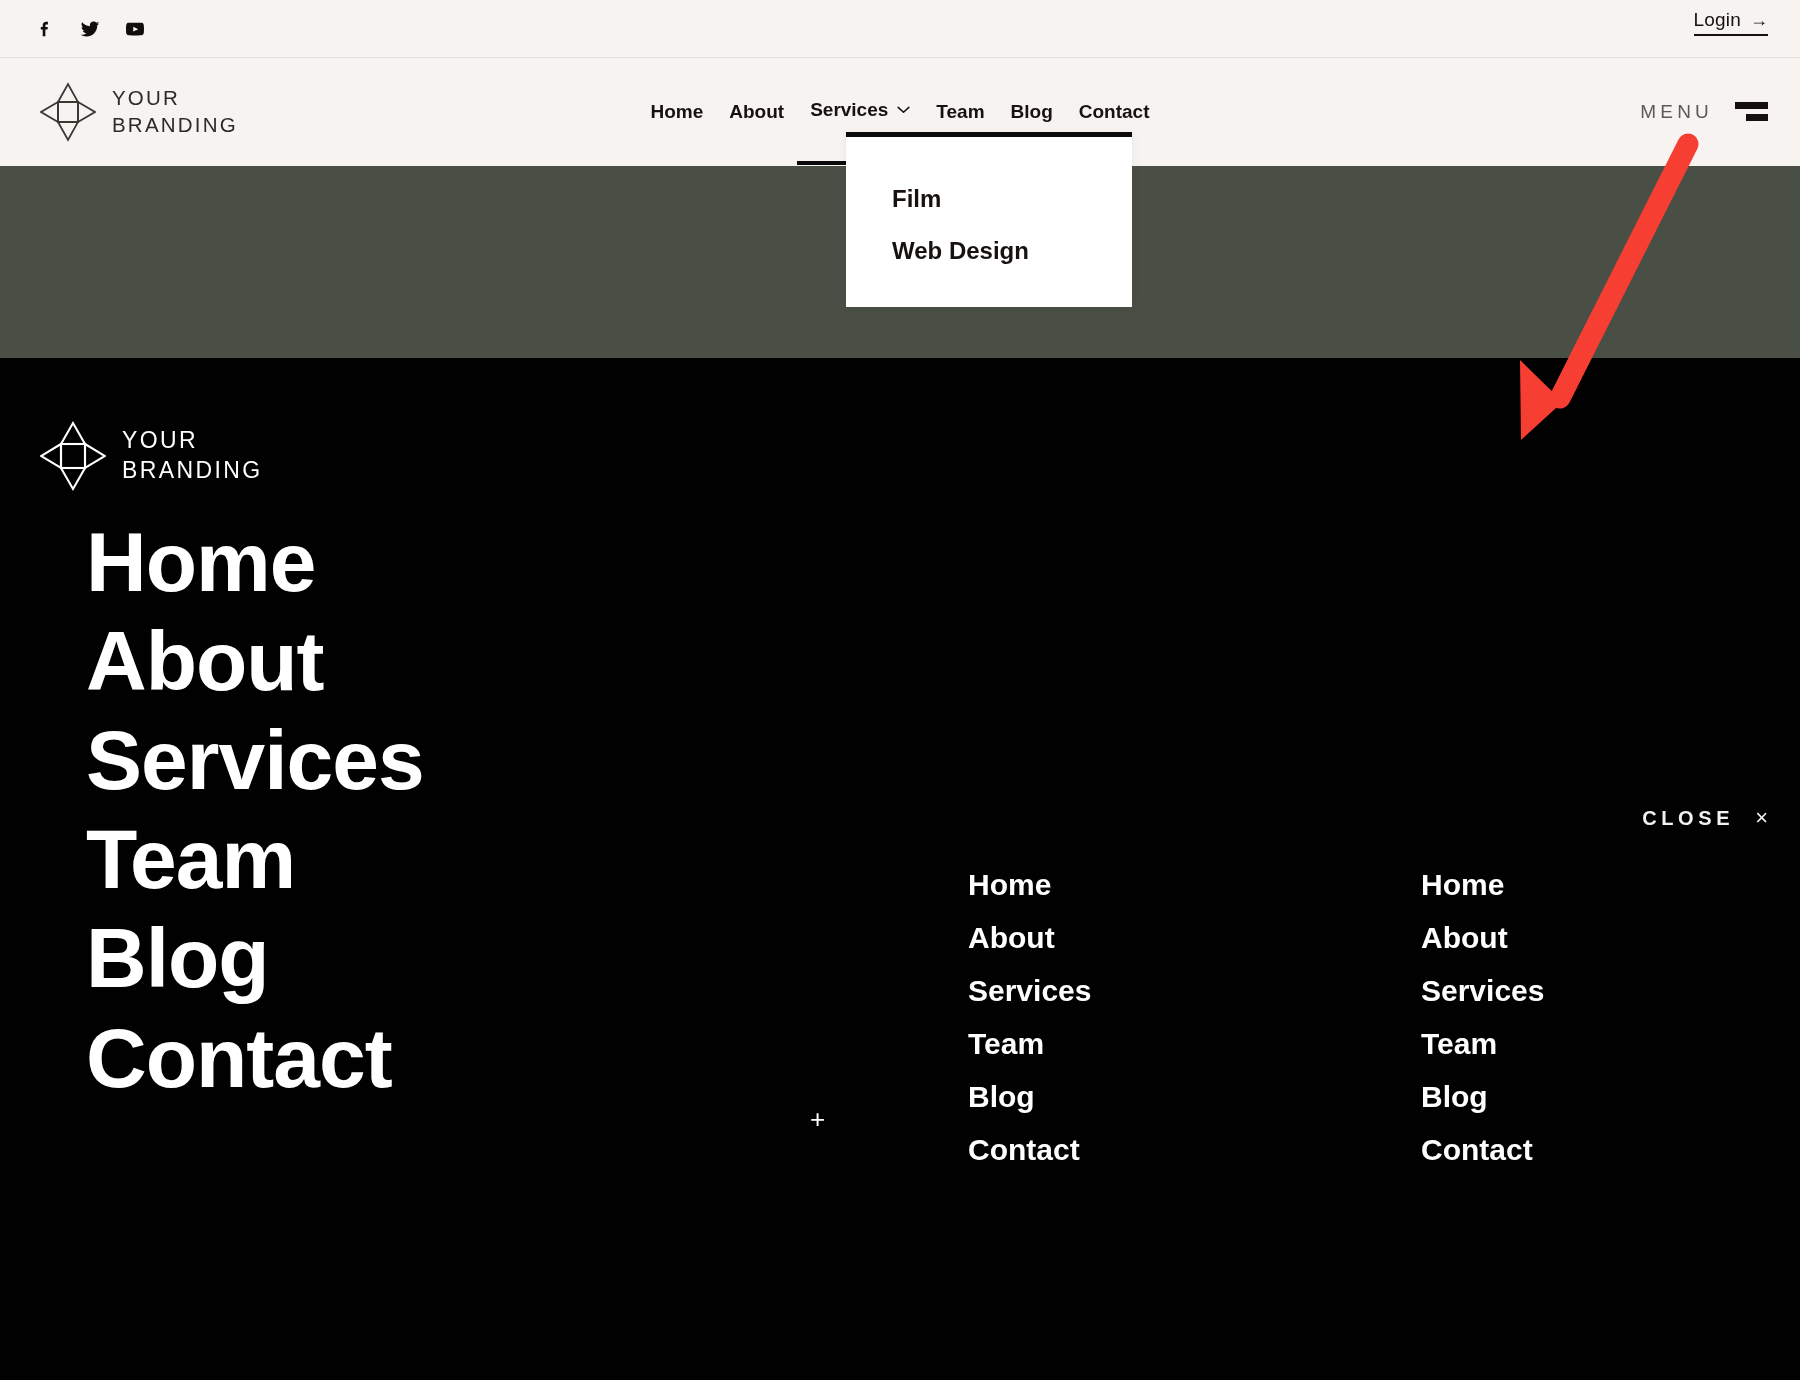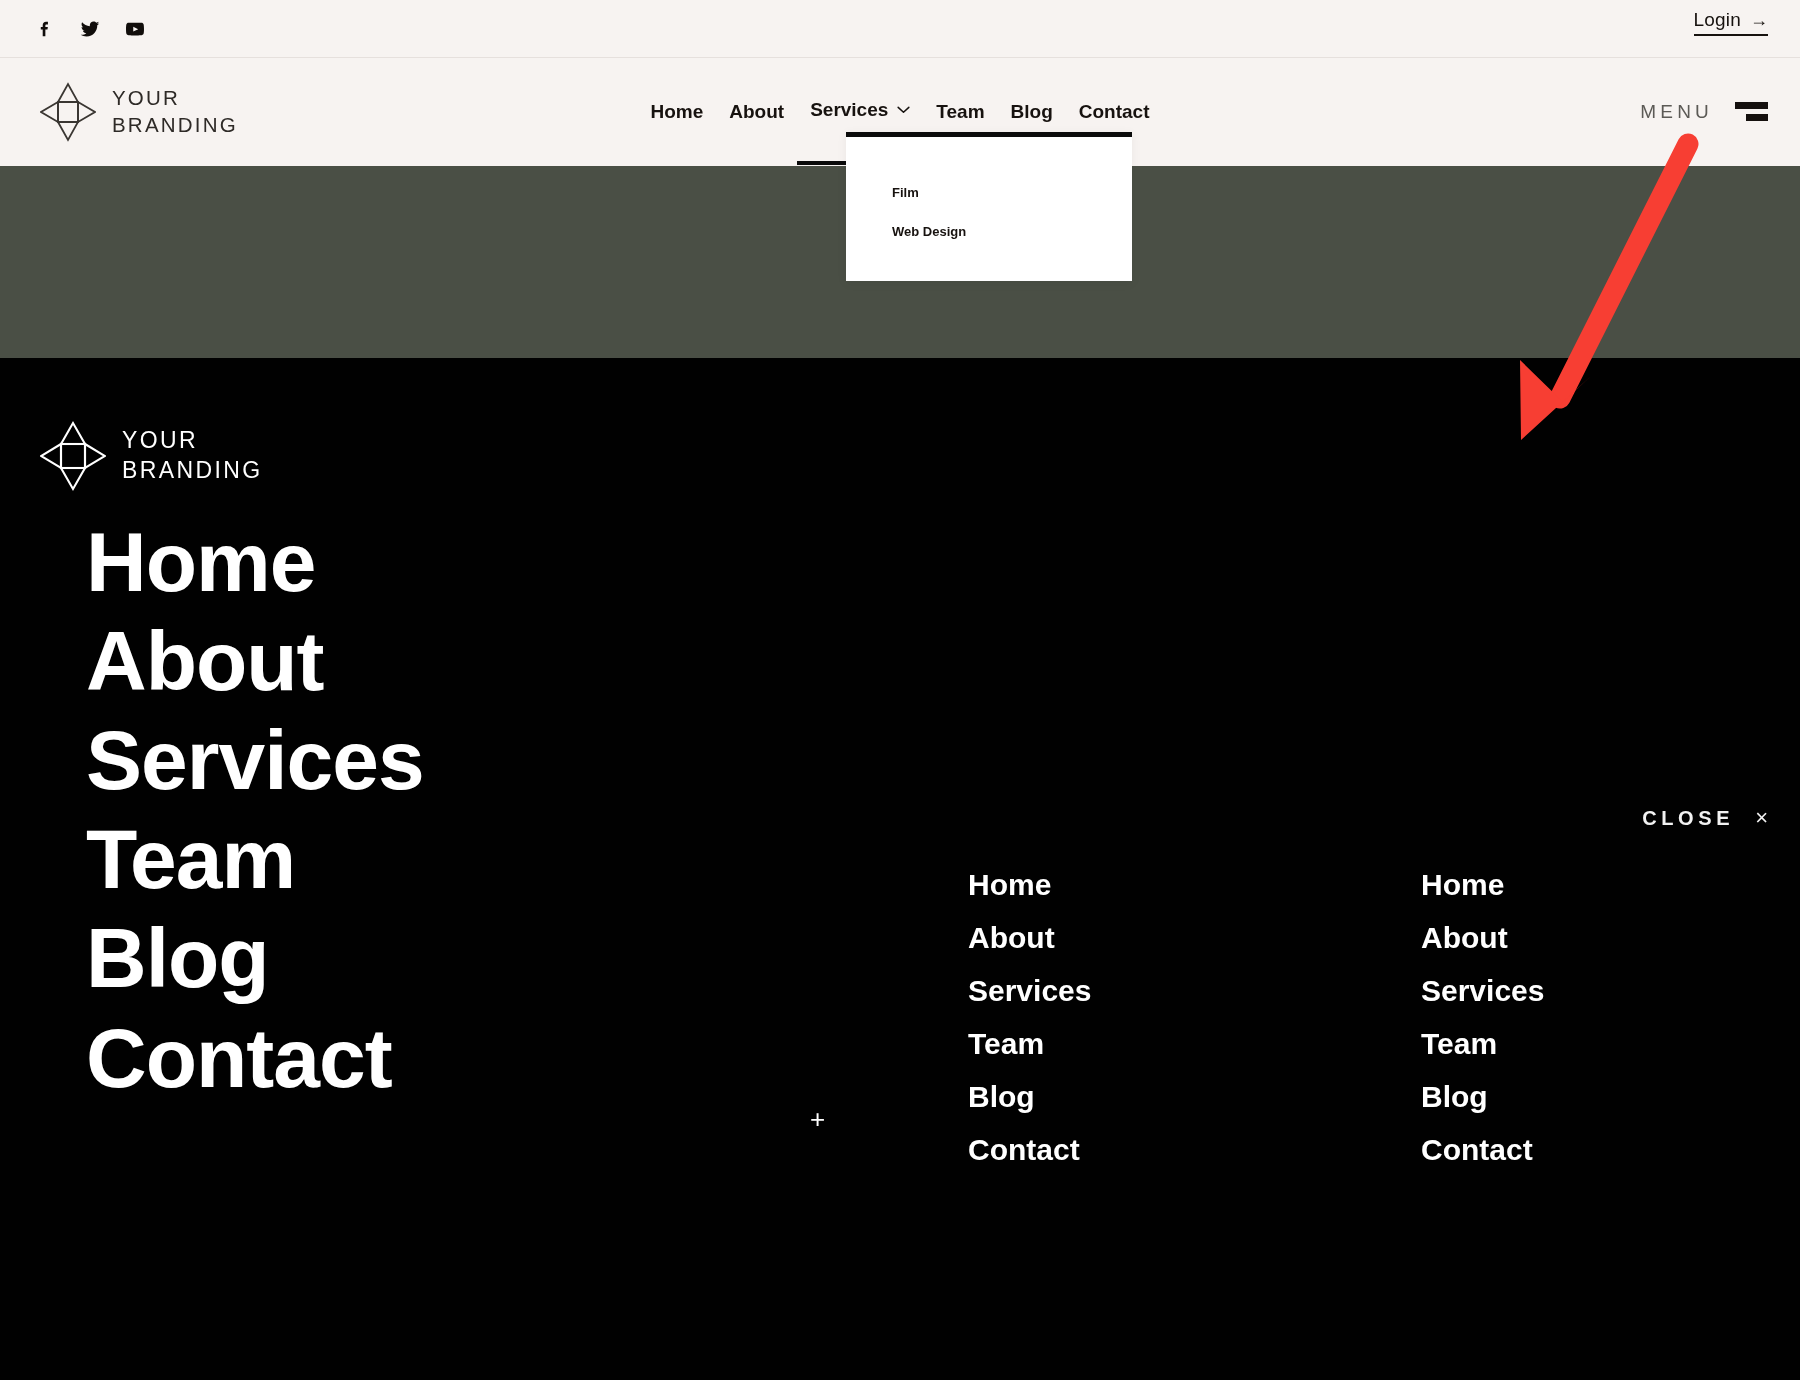--- a/index.html
+++ b/index.html
@@ -81,21 +81,21 @@
   .burger i.b2 { top:13px; left:11px; width:22px; }
 
   
   .dropdown {
     position:absolute; top:132px; left:846px; width:286px;
     background:#FFFFFF; border-top:5px solid #0B0B0B;
     padding:36px 0 30px 0; z-index:40;
     box-shadow:0 2px 10px rgba(0,0,0,.06);
   }
   .dd-item {
-    padding:12px 0 12px 46px; font-size:13px; font-weight:700;
+    padding:12px 0 12px 46px; font-size:24px; font-weight:700;
     color:#17120F; cursor:pointer;
   }
   .dd-item.active { background:#F6F5F4; color:#8B8884; font-weight:400; }
 
   
   .olive {
     position:absolute; top:166px; left:0; width:1800px; height:192px;
     background:#4A4F45; z-index:10;
   }
 

